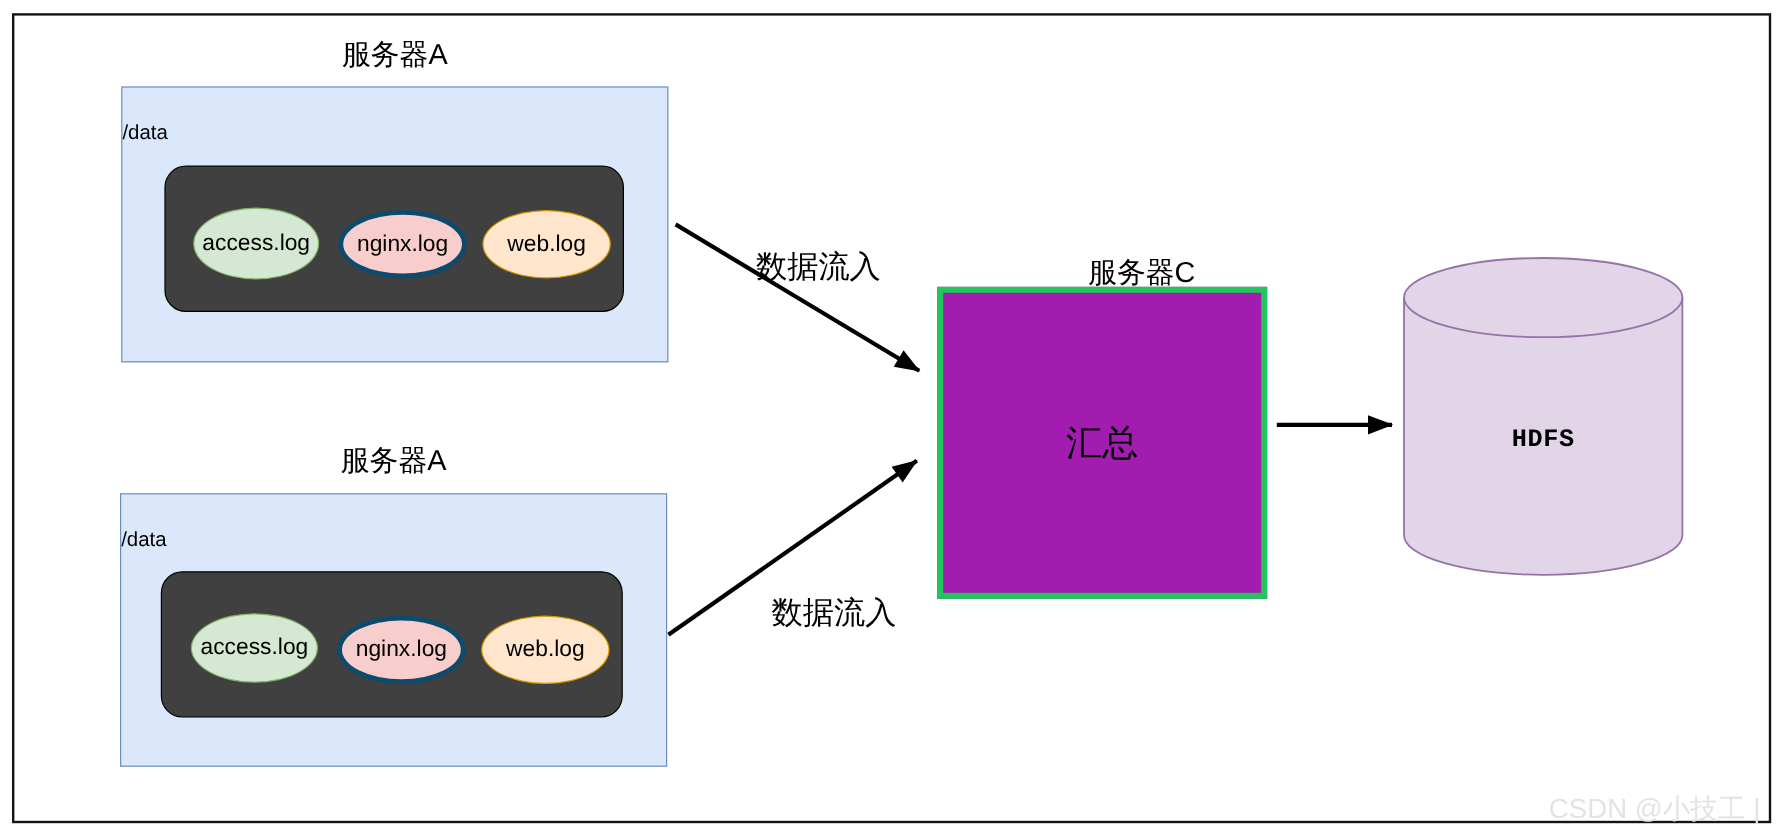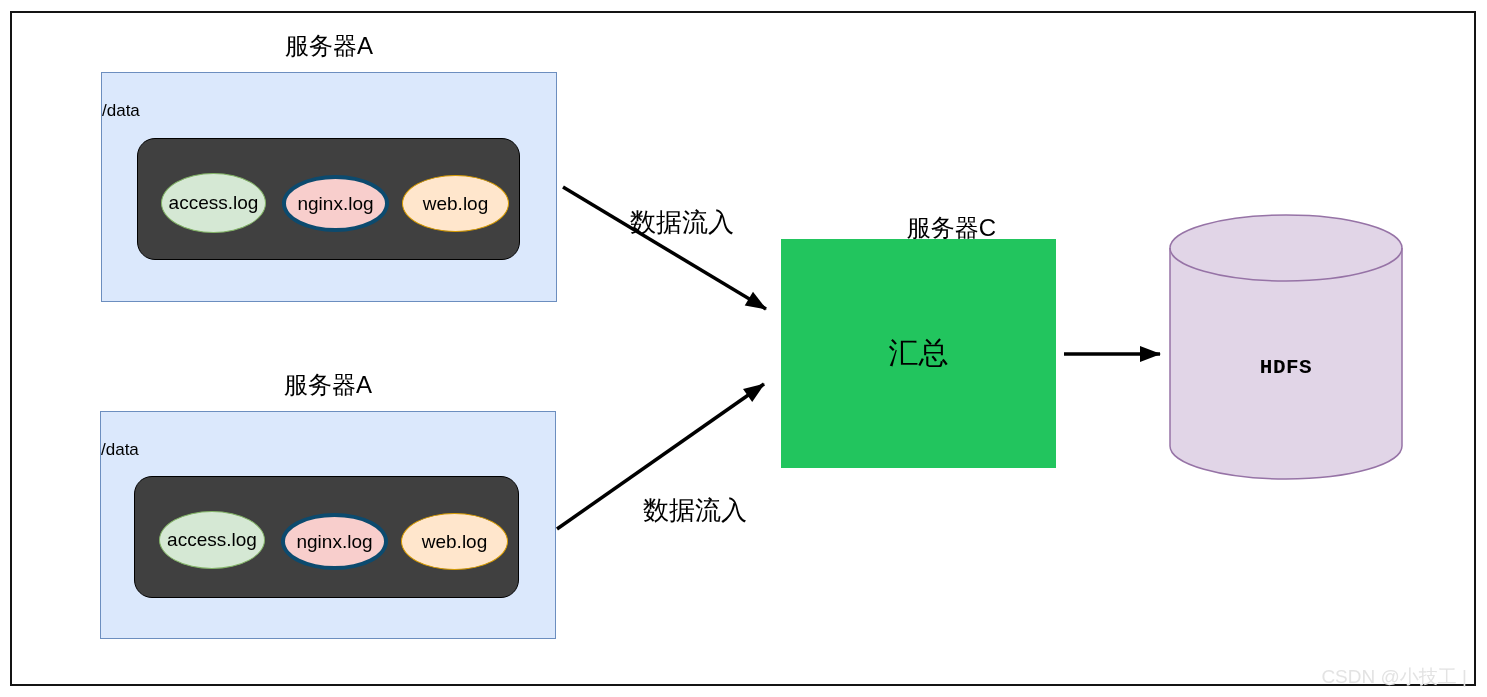--- a/index.html
+++ b/index.html
@@ -30,34 +30,34 @@
   }
   .file {
     position:absolute; border-radius:50%; box-sizing:border-box;
     display:flex; align-items:center; justify-content:center;
     font-size:19px; white-space:nowrap;
   }
   .file.green  { background:#d5e8d4; border:1px solid #82b366; }
   .file.red    { background:#f8cecc; border:4px solid #0c4a6e;text-align:center; }
   .file.orange { background:#ffe6cc; border:1px solid #d79b00; }
   .agg-box {
-    position:absolute; left:781px; top:239px; width:275px; height:229px;
-    background:#22c55e; border:1px solid #22c55e; box-sizing:border-box;
+    position:absolute; left:781px; top:239px; width:275px; height:260px;
+    background:#a21caf; border:5px solid #22c55e; box-sizing:border-box;
     display:flex; align-items:center; justify-content:center;
   }
   .agg-label { font-size:30px; }
   .flow-label {
     position:absolute; width:160px; text-align:center; font-size:26px;
   }
   .hdfs-label {
     position:absolute; left:1216px; top:356px; width:140px; text-align:center;
     font-weight:bold; font-size:21px; letter-spacing:0.5px;font-family:Liberation Mono, monospace;
   }
   .watermark {
-    position:absolute; right:20px; bottom:7px; font-size:19px; color:#e3e3e3;
+    position:absolute; right:20px; bottom:7px; font-size:23px; color:#e3e3e3;
     white-space:nowrap;
   }
 </style>
 </head>
 <body>
 
 <div class="canvas">
 
   <div class="frame"></div>
 

